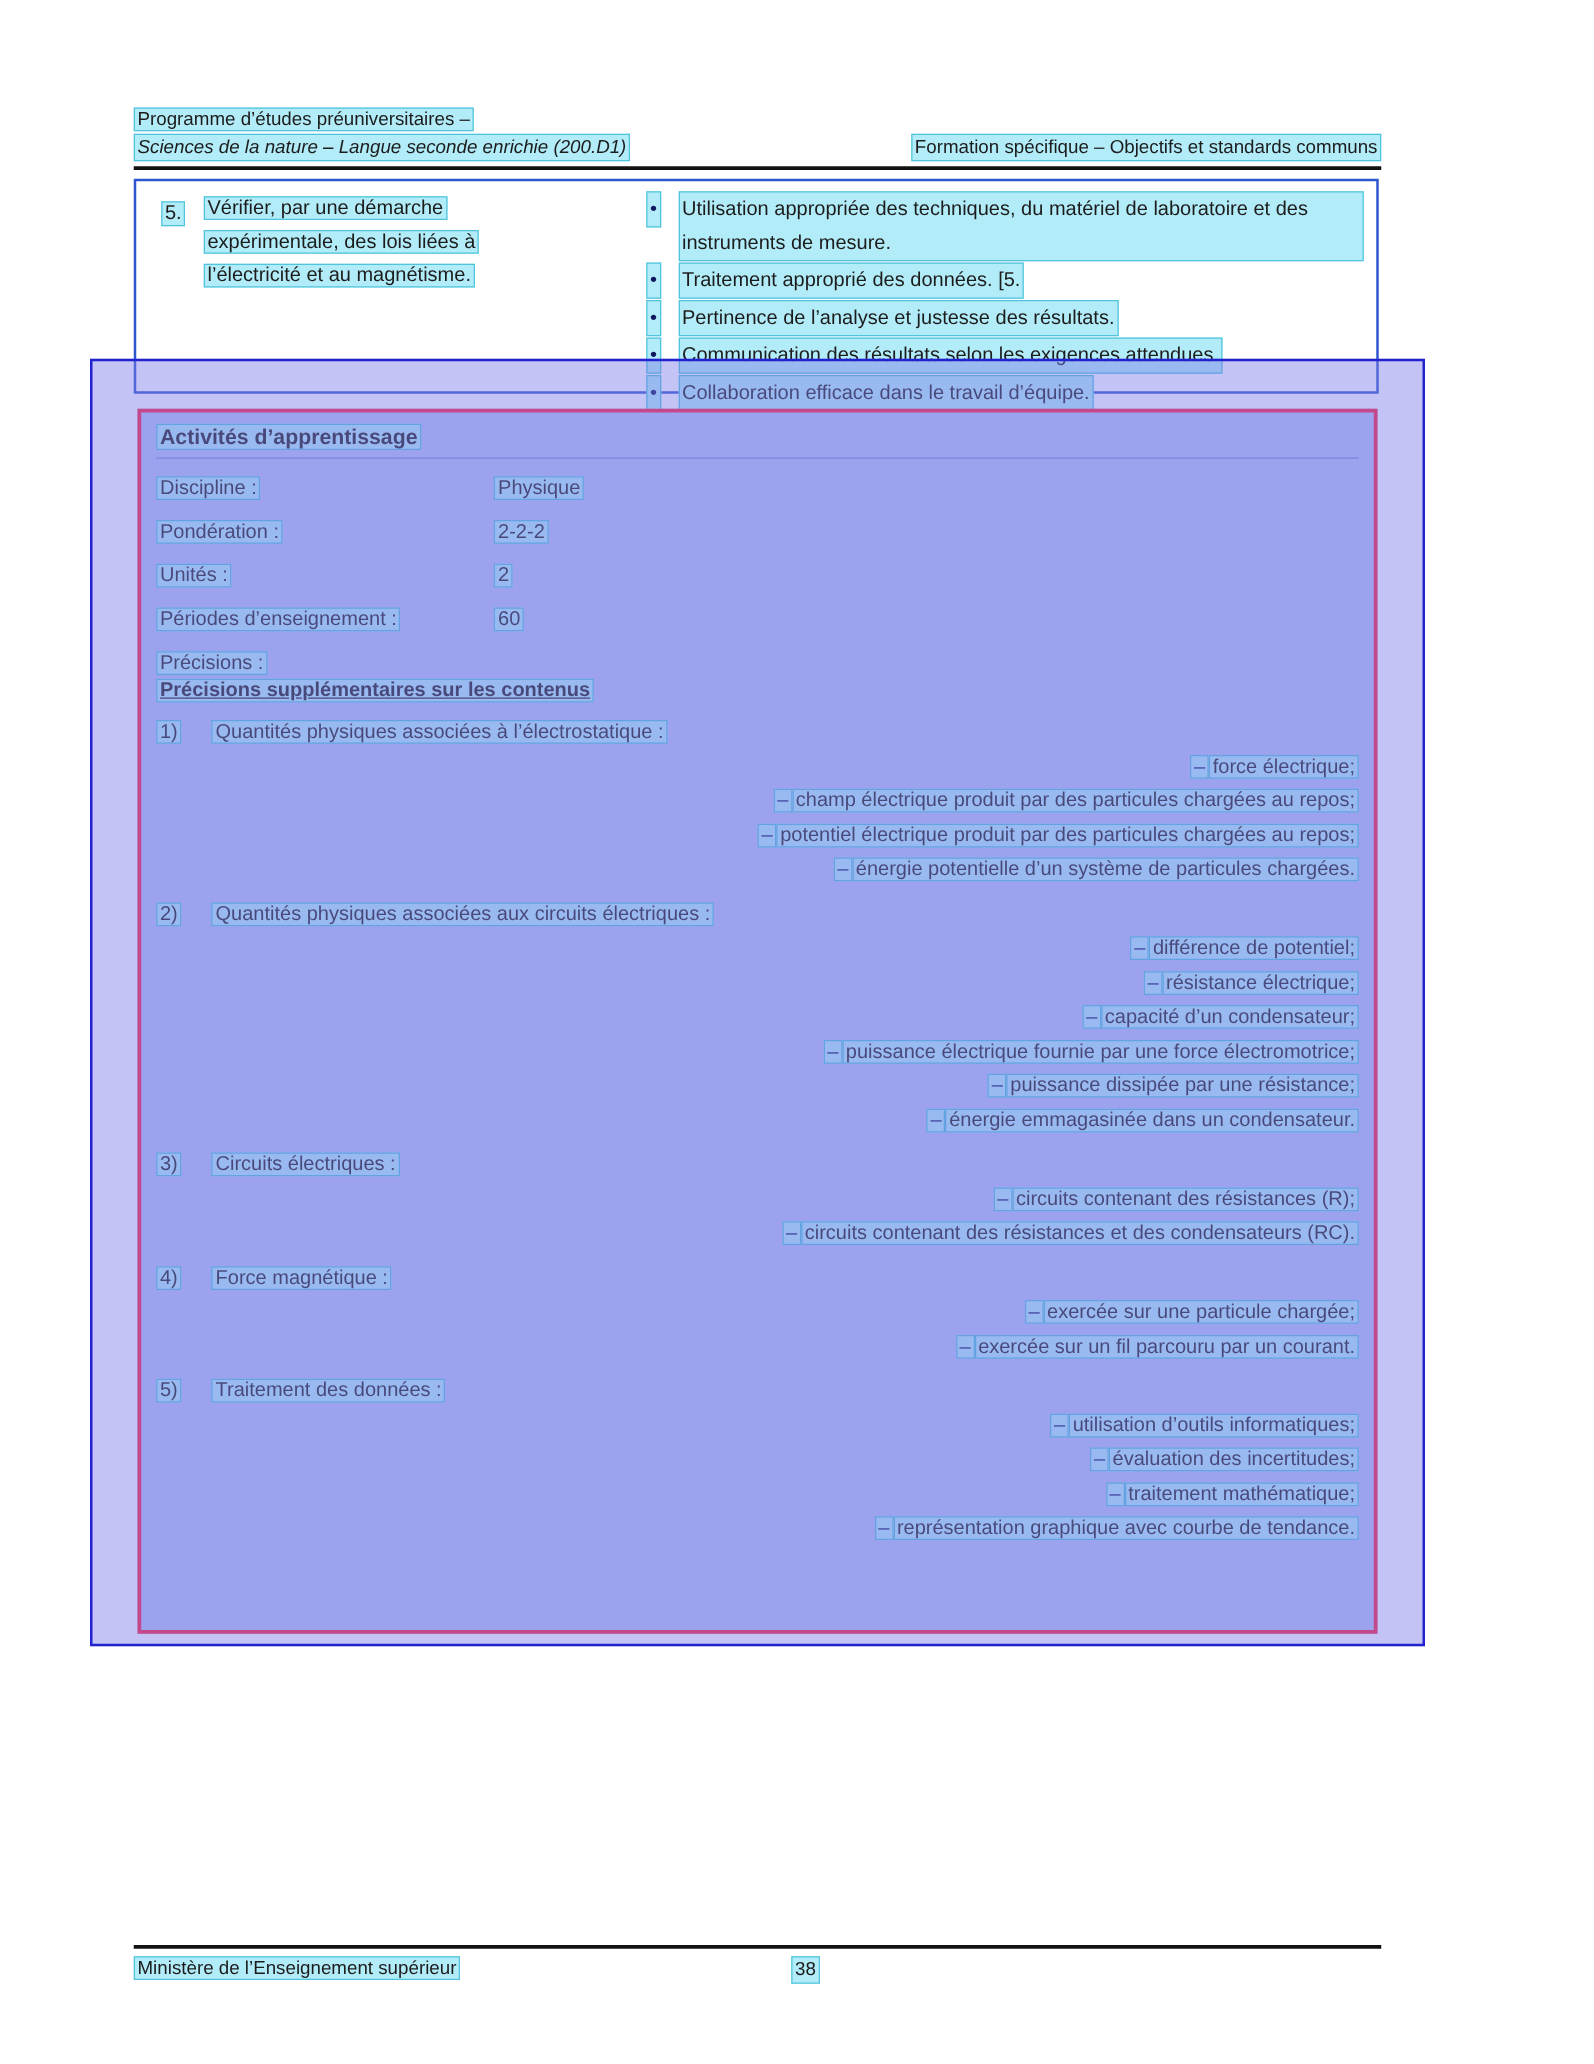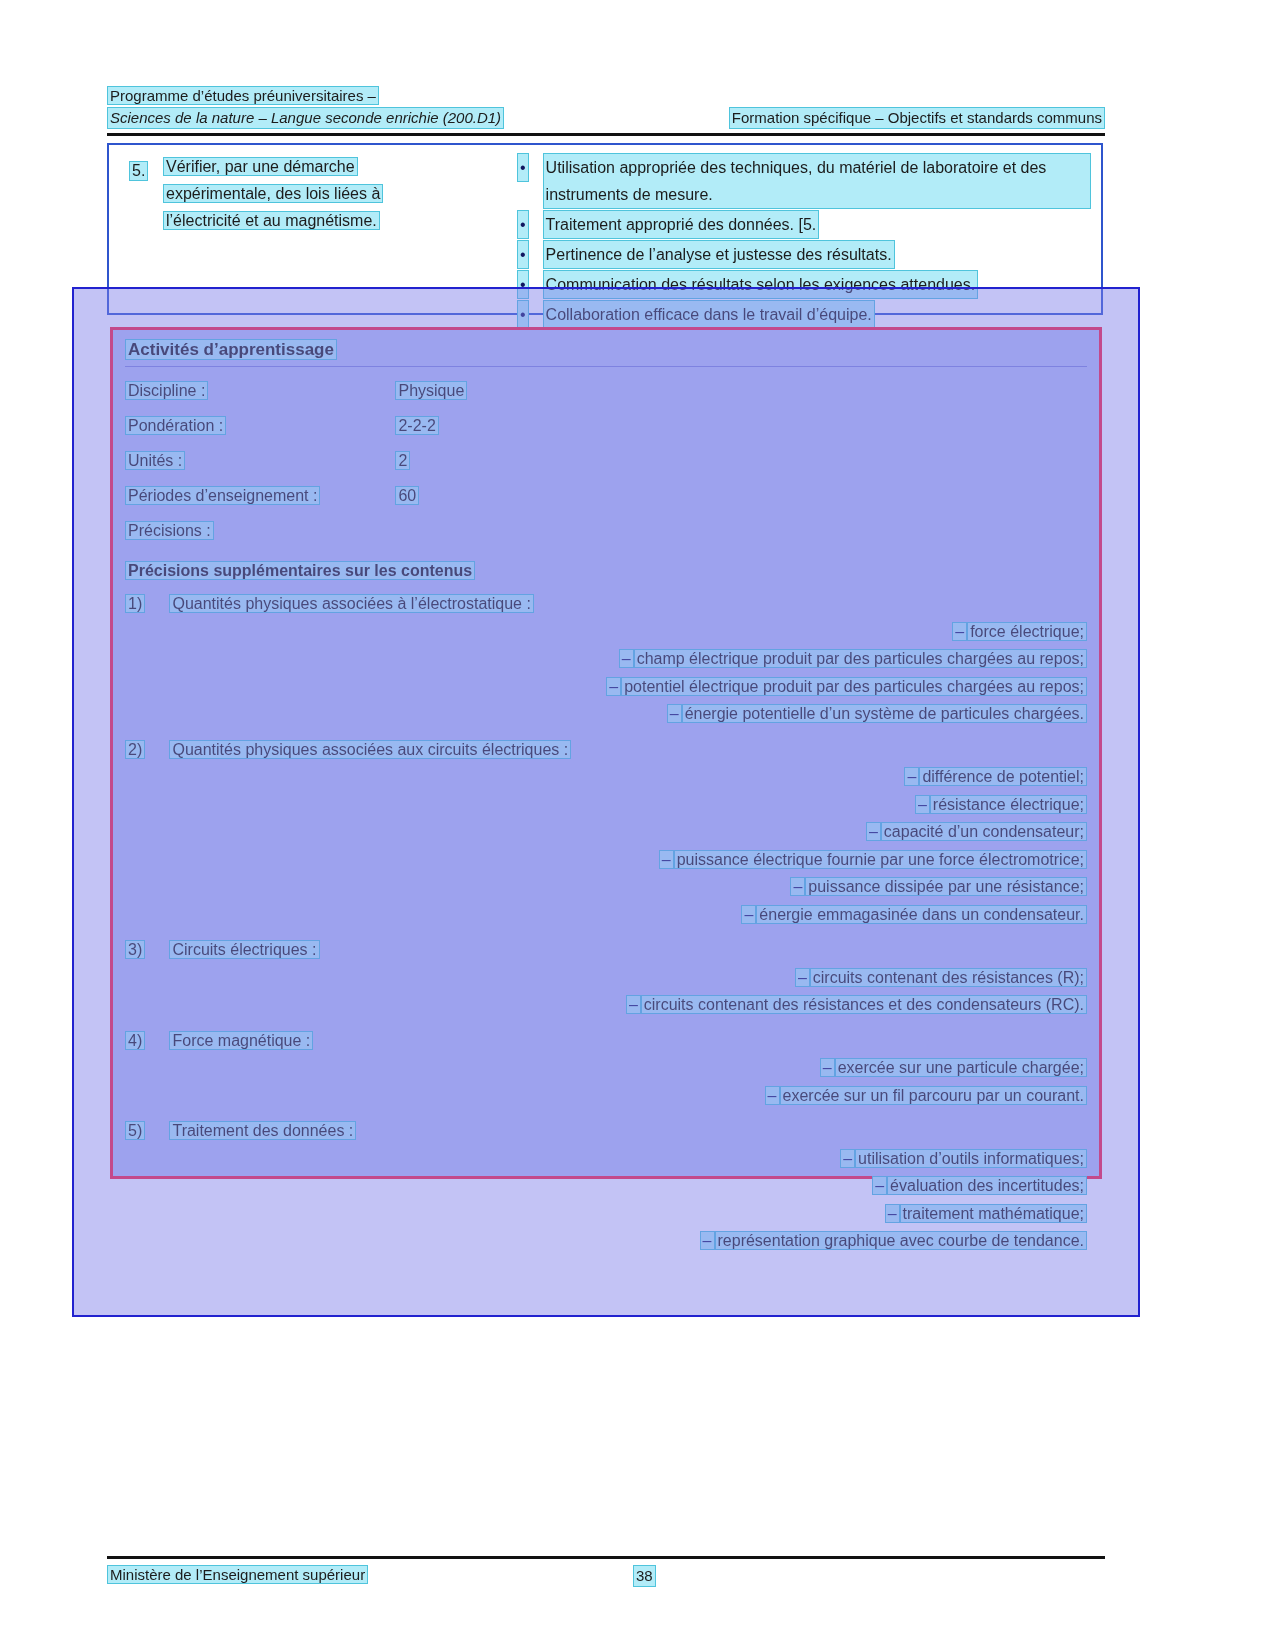--- a/index.html
+++ b/index.html
@@ -16,27 +16,27 @@
   .hdr-line{font-size:15px;line-height:20px;}
   .objective-box{
     left:107px;top:143px;width:996px;height:172px;border:2px solid #2f55cd;
     display:flex;padding:8px 10px;box-sizing:border-box;
   }
   .obj-left{width:398px;position:relative;padding-left:44px;box-sizing:border-box;}
   .obj-statement{max-width:262px;line-height:27px;}
   .crit{display:flex;line-height:27px;margin-bottom:1px;}
   .dot{align-self:flex-start;margin-right:14px;color:#101660;}
   .activities-box{
-    left:110px;top:327px;width:992px;height:852px;border:3px solid #ff1f3c;
+    left:110px;top:327px;width:992px;height:980px;border:3px solid #ff1f3c;
     background:#b9c3f3;padding:8px 12px 0;box-sizing:border-box;
   }
   .act-title{font-weight:bold;font-size:17px;line-height:24px;border-bottom:1px solid #8087d8;padding-bottom:4px;}
   .field{margin-top:13px;line-height:22px;}
   .flabel{display:inline-block;width:266px;}
-  .subheading{margin-top:18px;font-weight:bold;line-height:22px;}
+  .subheading{font-weight:bold;line-height:22px;text-decoration:underline;}
   .sec-title{margin-top:8px;line-height:27.5px;}
   .secnum{display:inline-block;width:40px;}
   .sub{padding-left:42px;line-height:27.5px;text-align:right;}
   .dw{display:inline-block;width:41px;color:#101660;}
   .overlay{
     left:72px;top:287px;width:1068px;height:1030px;
     background:rgba(124,124,233,0.46);border:2px solid #2222cf;
     z-index:50;pointer-events:none;box-sizing:border-box;
   }
   .footer-line{position:relative;margin-top:6px;font-size:15px;line-height:20px;}

